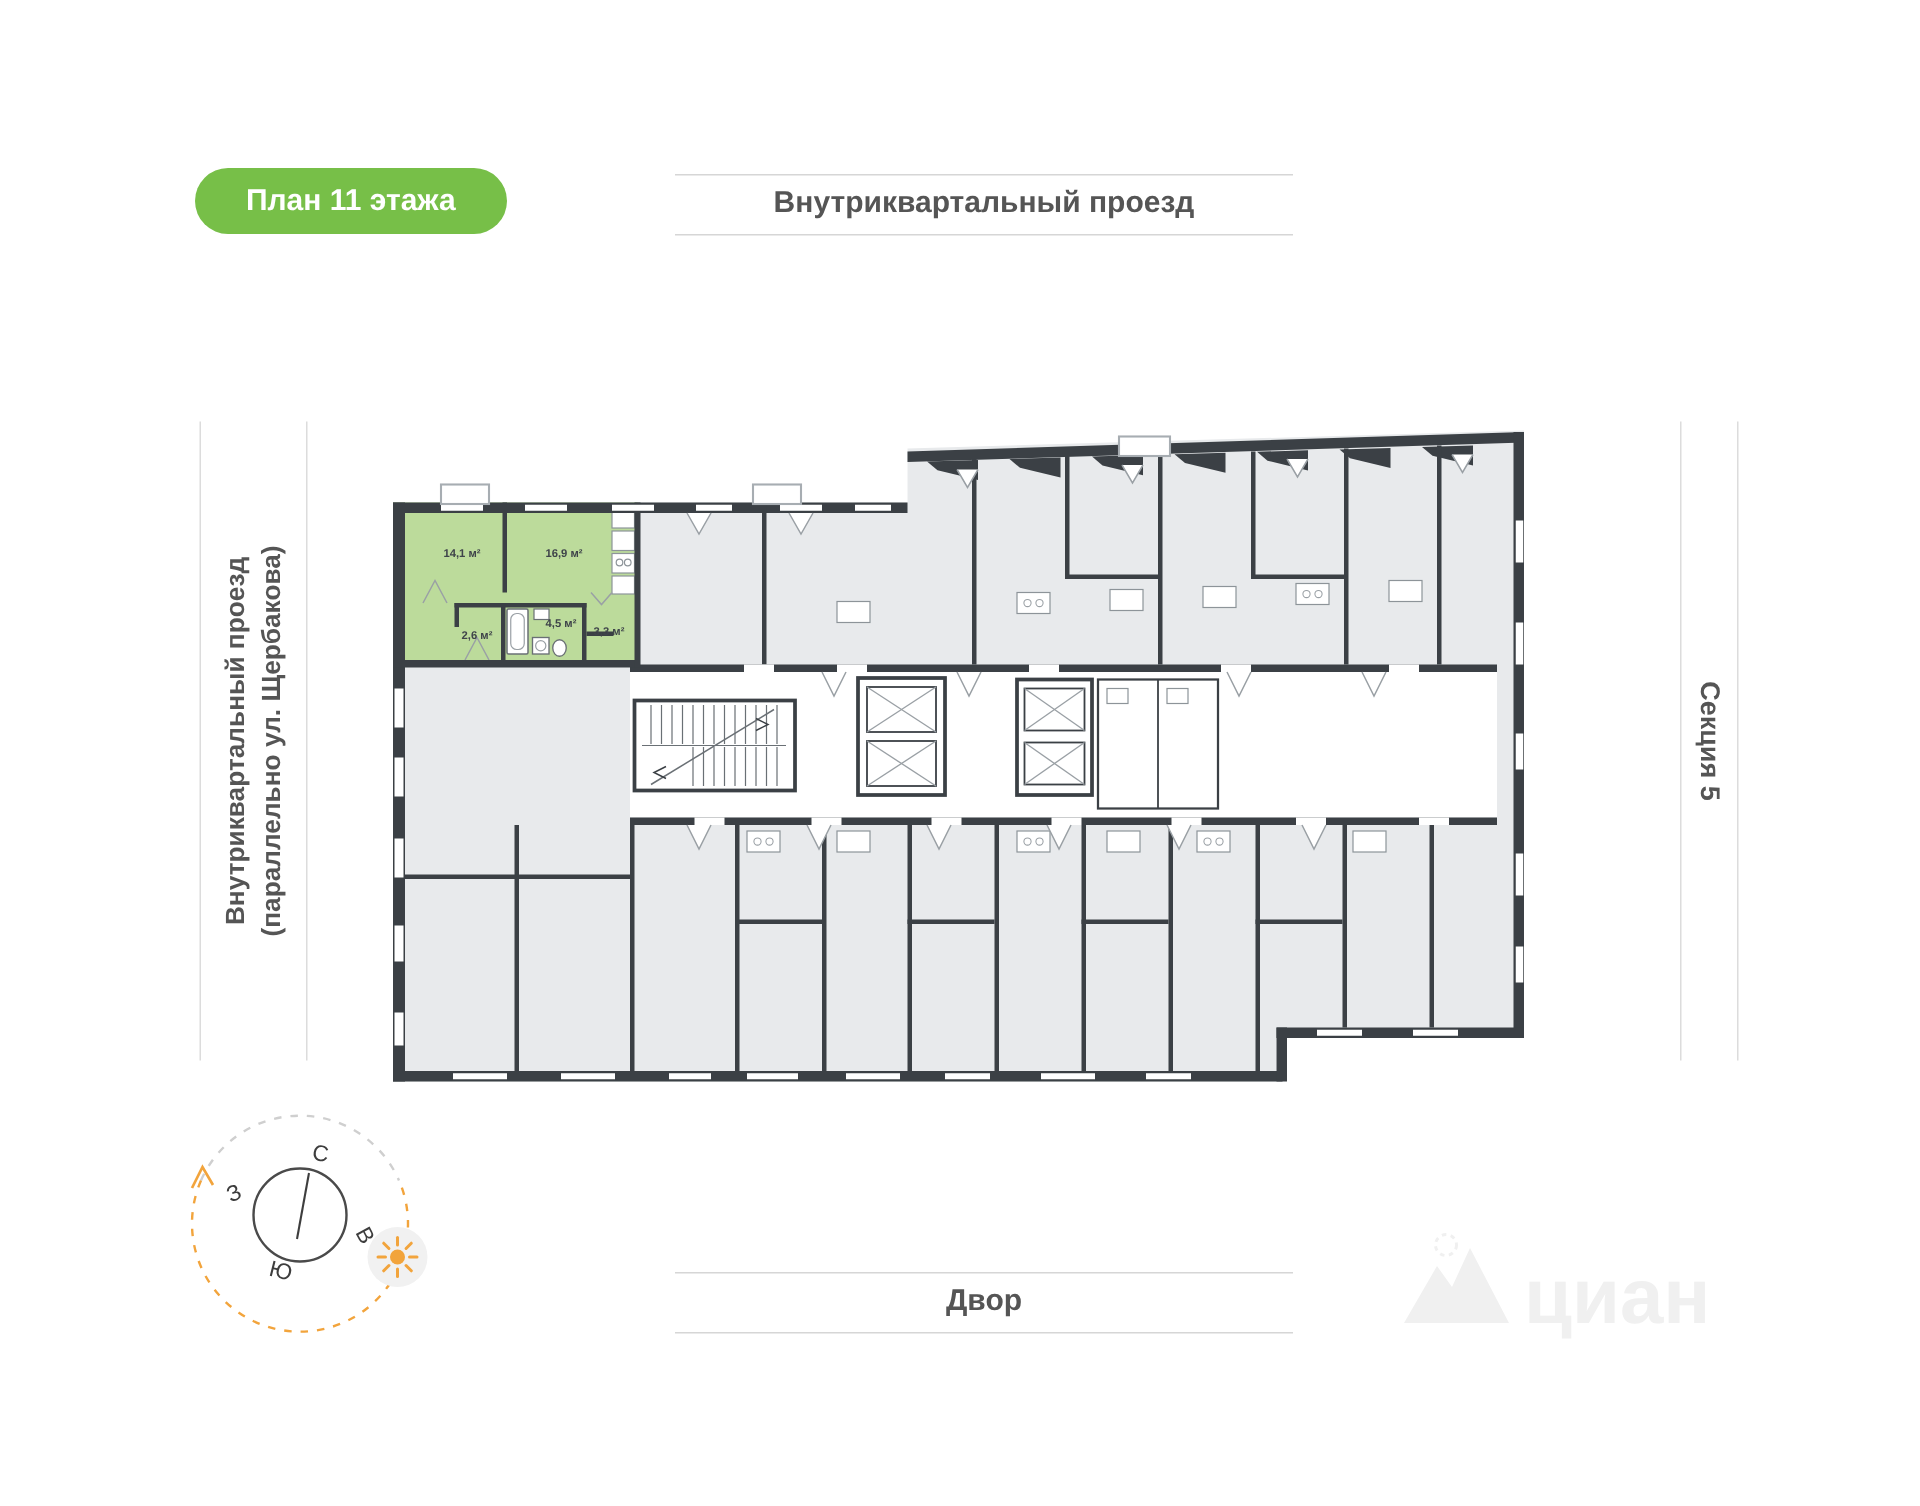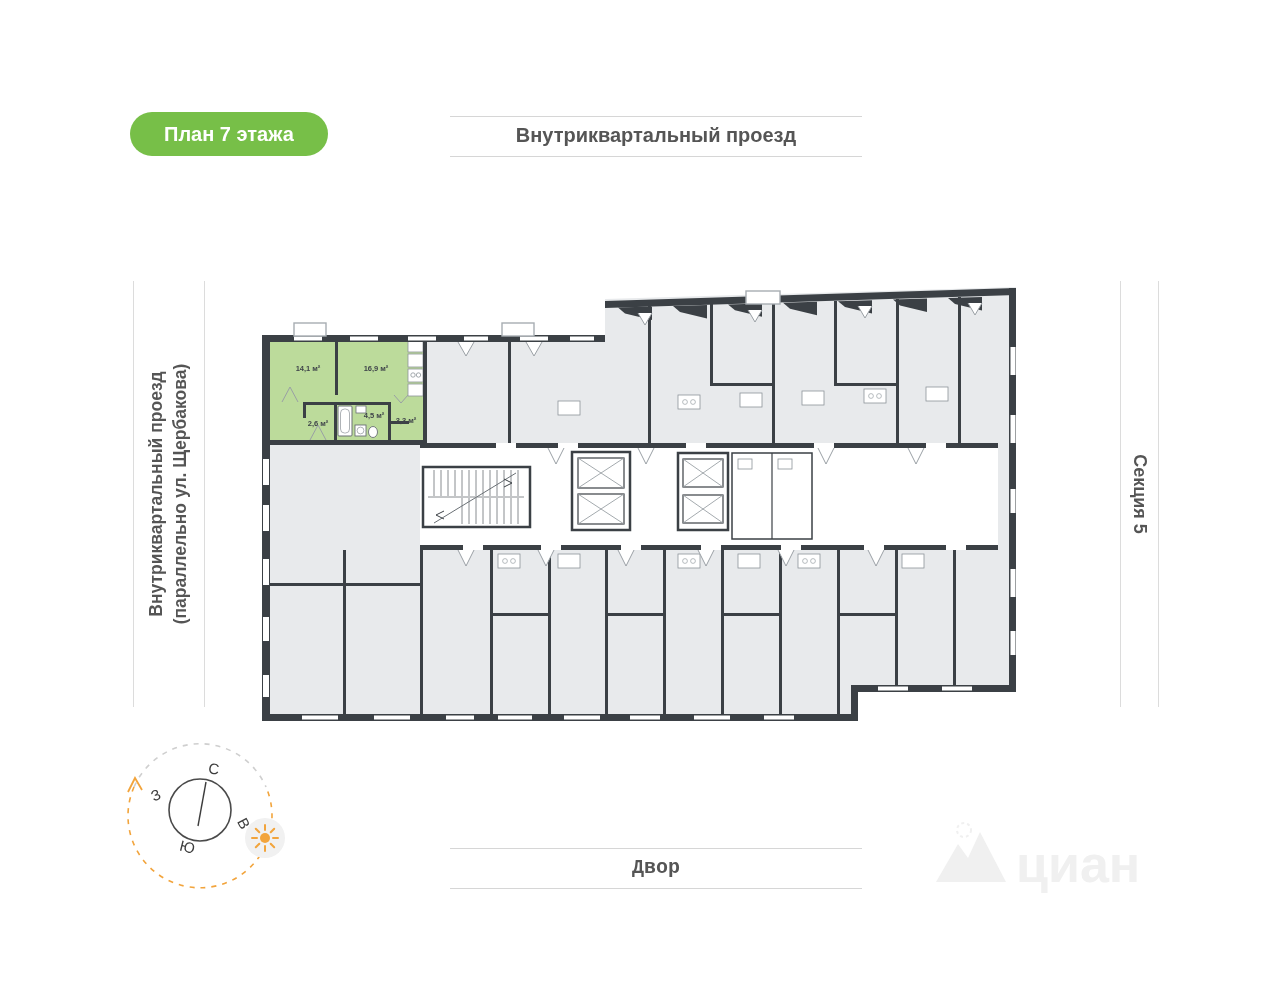--- a/index.html
+++ b/index.html
@@ -7,37 +7,37 @@
        font-family:"Liberation Sans",sans-serif;color:#4f5256;}
   .abs{position:absolute;}
   
   .badge{left:130px;top:112px;height:44px;line-height:44px;padding:0 34px;
          background:#77bf48;border-radius:22px;color:#fff;font-size:20px;font-weight:600;}
   
   .hlabel{left:450px;width:412px;text-align:center;}
   .hlabel .rule{height:1px;background:#d6d6d6;}
   .hlabel .txt{font-size:20px;font-weight:600;color:#555;padding:7px 0 9px;}
   .top-road{top:116px;}
-  .yard{top:848px;font-family:Liberation Mono, monospace;}
+  .yard{top:848px;}
   
   .vwrap{border-left:1px solid #dcdcdc;border-right:1px solid #dcdcdc;}
   .vwrap .vtxt{position:absolute;left:50%;top:50%;text-align:center;
                font-size:17.5px;font-weight:600;color:#555;line-height:1.35;white-space:nowrap;}
   .left-road{left:133px;top:281px;width:70px;height:426px;}
   .left-road .vtxt{transform:translate(-50%,-50%) rotate(-90deg);}
   .section{left:1120px;top:281px;width:37px;height:426px;}
   .section .vtxt{transform:translate(-50%,-50%) rotate(90deg);font-size:18px;}
   
   .wm{left:928px;top:820px;opacity:1;}
   svg text{font-family:"Liberation Sans",sans-serif;}
 </style>
 </head>
 <body>
 
-<div class="abs badge">План 7 этажа</div>
+<div class="abs badge">План 11 этажа</div>
 
 <div class="abs hlabel top-road">
   <div class="rule"></div>
   <div class="txt">Внутриквартальный проезд</div>
   <div class="rule"></div>
 </div>
 
 <div class="abs vwrap left-road">
   <div class="vtxt">
     <div>Внутриквартальный проезд</div>

